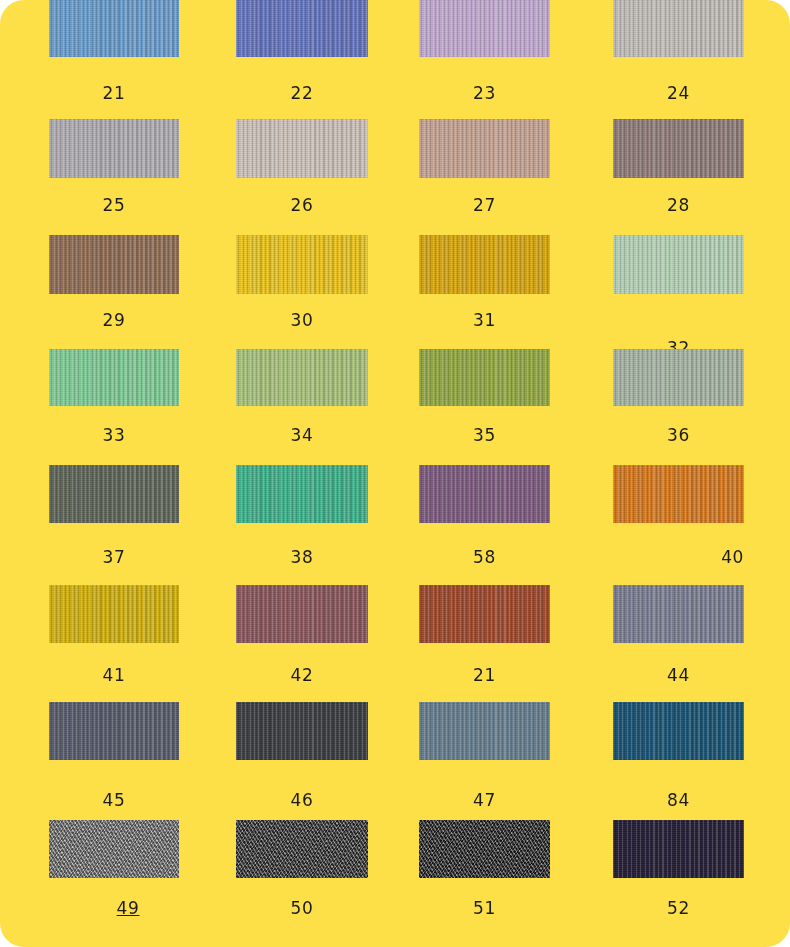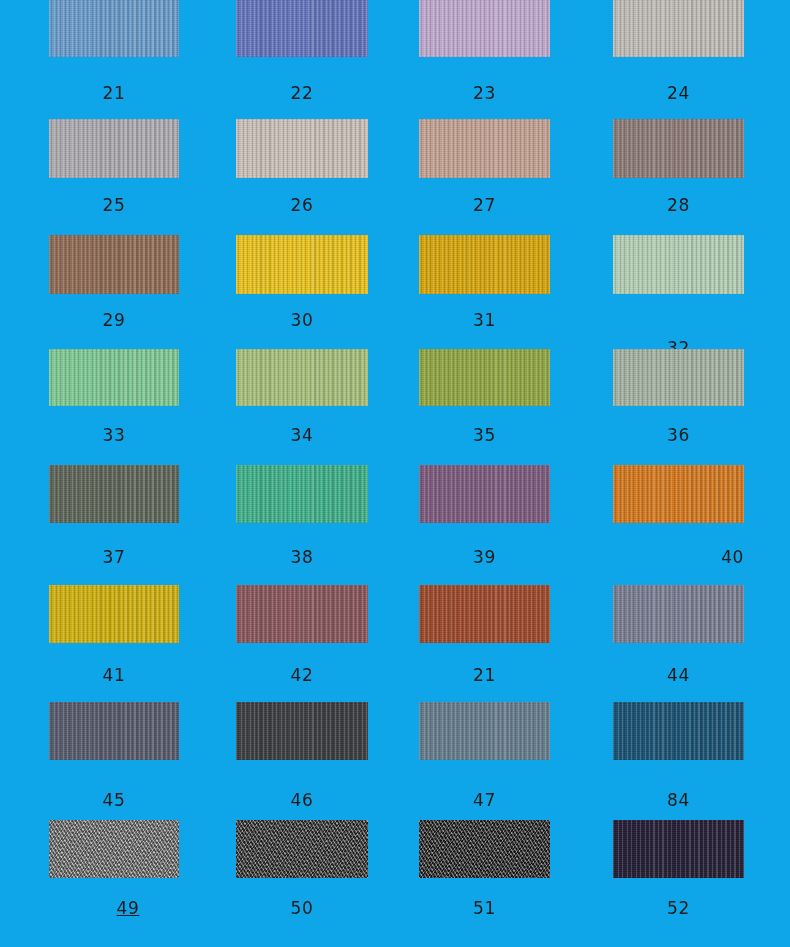--- a/index.html
+++ b/index.html
@@ -82,21 +82,21 @@
     font-size:17px;
     color:#1c1c1c;
     letter-spacing:0.6px;
     line-height:1;
     font-weight:400;
   }
 </style>
 </head>
 <body>
 
-<div id="swatch-grid" style="background: #0ea5e9;">
+<div id="swatch-grid" style="background: #fde047; border-radius: 24px;">
     <div class="swatch-cell" style="left: 49px; top: -10px; width: 130px;">
       <div class="swatch-chip weave-rib" style="background: rgb(107, 156, 203); width: 130px; height: 67px;"></div>
     </div>
     <div class="swatch-label" style="position: absolute; left: 49px; top: 85px; width: 130px; color: rgb(28, 28, 28);">21</div>
     <div class="swatch-cell" style="left: 236px; top: -10px; width: 132px;">
       <div class="swatch-chip weave-rib" style="background: rgb(102, 117, 189); width: 132px; height: 67px;"></div>
     </div>
     <div class="swatch-label" style="position: absolute; left: 236px; top: 85px; width: 132px; color: rgb(28, 28, 28);">22</div>
     <div class="swatch-cell" style="left: 419px; top: -10px; width: 131px;">
       <div class="swatch-chip weave-rib" style="background: rgb(191, 169, 207); width: 131px; height: 67px;"></div>
@@ -158,21 +158,21 @@
       <div class="swatch-chip weave-rib" style="background: rgb(95, 102, 89); width: 130px; height: 58px;"></div>
     </div>
     <div class="swatch-label" style="position: absolute; left: 49px; top: 549px; width: 130px; color: rgb(28, 28, 28);">37</div>
     <div class="swatch-cell" style="left: 236px; top: 465px; width: 132px;">
       <div class="swatch-chip weave-rib" style="background: rgb(65, 176, 139); width: 132px; height: 58px;"></div>
     </div>
     <div class="swatch-label" style="position: absolute; left: 236px; top: 549px; width: 132px; color: rgb(28, 28, 28);">38</div>
     <div class="swatch-cell" style="left: 419px; top: 465px; width: 131px;">
       <div class="swatch-chip weave-rib" style="background: rgb(124, 91, 125); width: 131px; height: 58px;"></div>
     </div>
-    <div class="swatch-label" style="position: absolute; left: 419px; top: 549px; width: 131px; color: rgb(28, 28, 28);">39</div>
+    <div class="swatch-label" style="position: absolute; left: 419px; top: 549px; width: 131px; color: rgb(28, 28, 28);">58</div>
     <div class="swatch-cell" style="left: 613px; top: 465px; width: 131px;">
       <div class="swatch-chip weave-rib" style="background: rgb(211, 120, 32); width: 131px; height: 58px;"></div>
     </div>
     <div class="swatch-label" style="position: absolute; left: 613px; top: 549px; width: 131px; color: rgb(28, 28, 28); text-align: right;">40</div>
     <div class="swatch-cell" style="left: 49px; top: 585px; width: 130px;">
       <div class="swatch-chip weave-rib" style="background: rgb(207, 176, 17); width: 130px; height: 58px;"></div>
     </div>
     <div class="swatch-label" style="position: absolute; left: 49px; top: 667px; width: 130px; color: rgb(28, 28, 28);">41</div>
     <div class="swatch-cell" style="left: 236px; top: 585px; width: 132px;">
       <div class="swatch-chip weave-rib" style="background: rgb(137, 87, 92); width: 132px; height: 58px;"></div>

